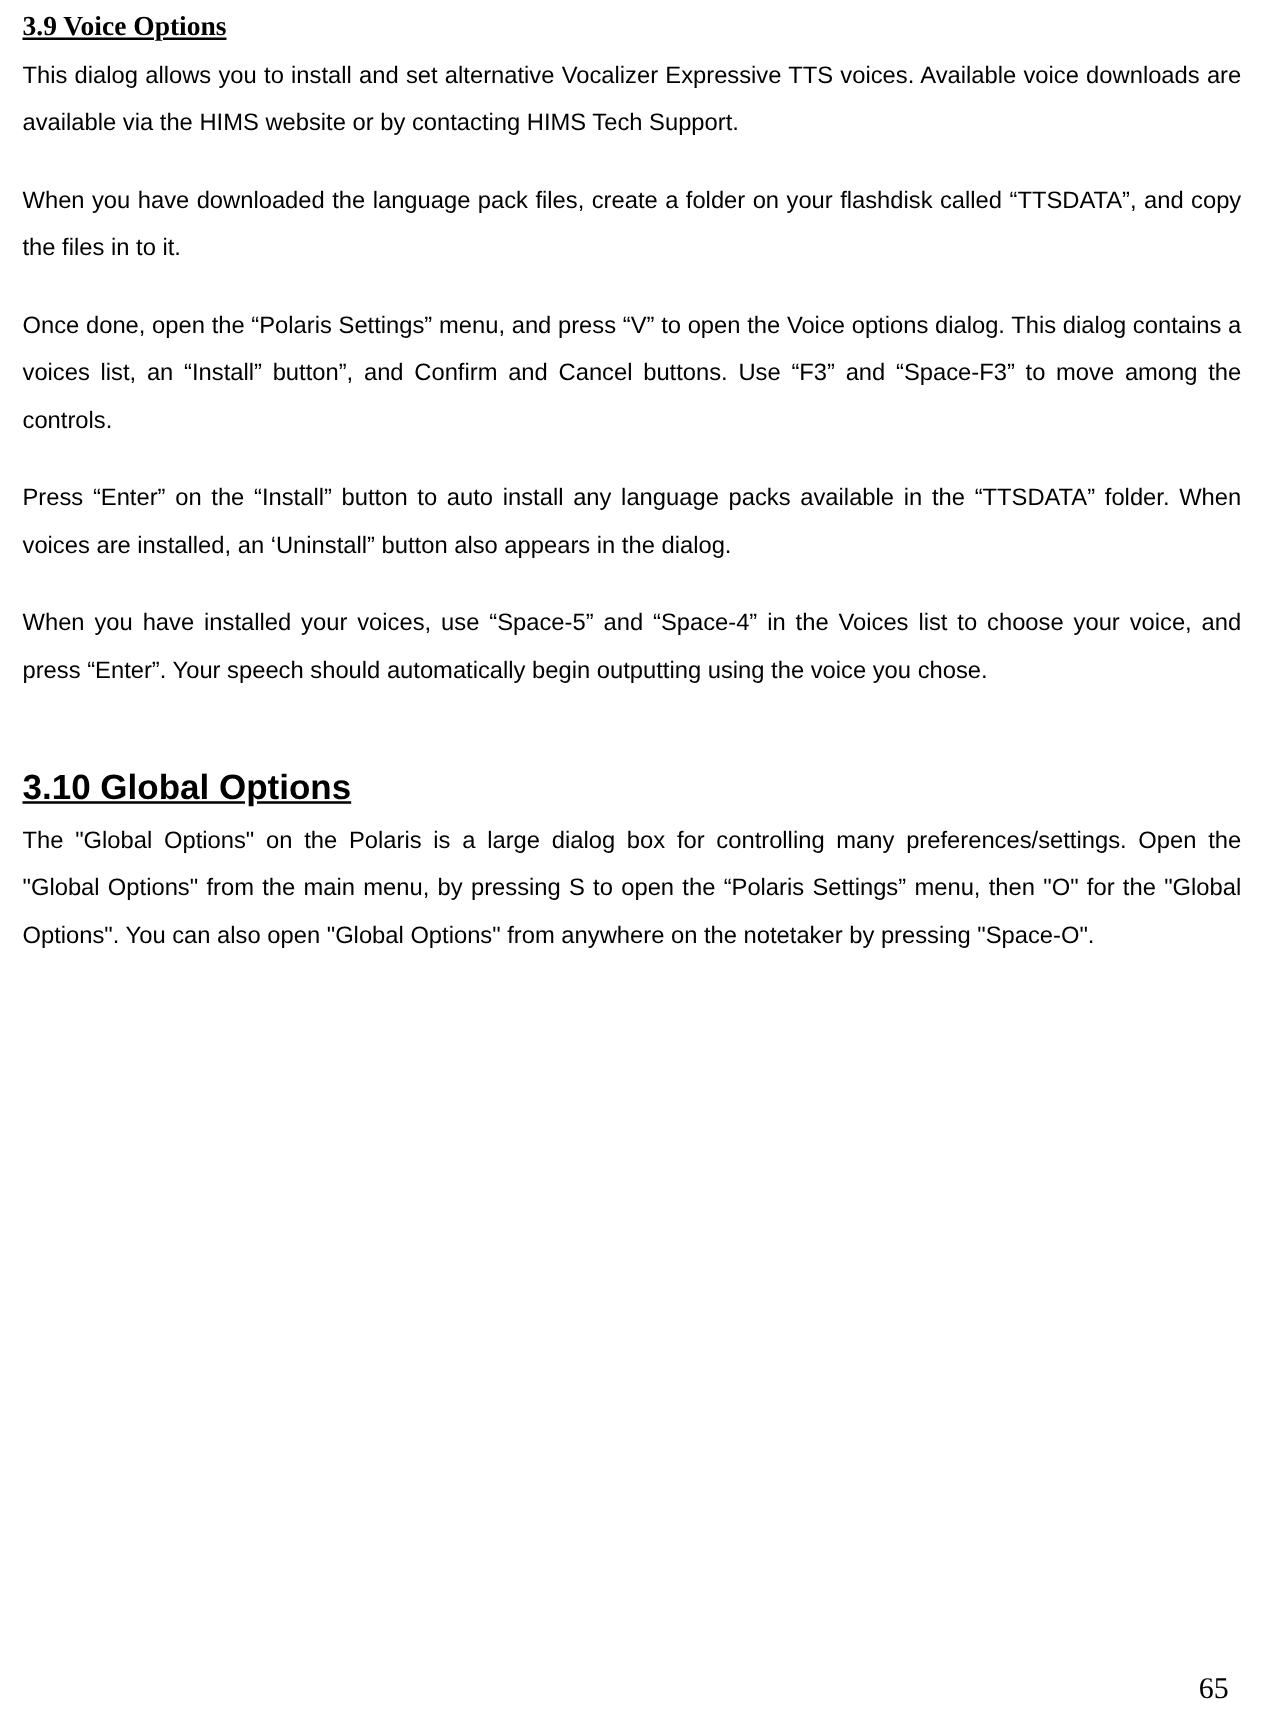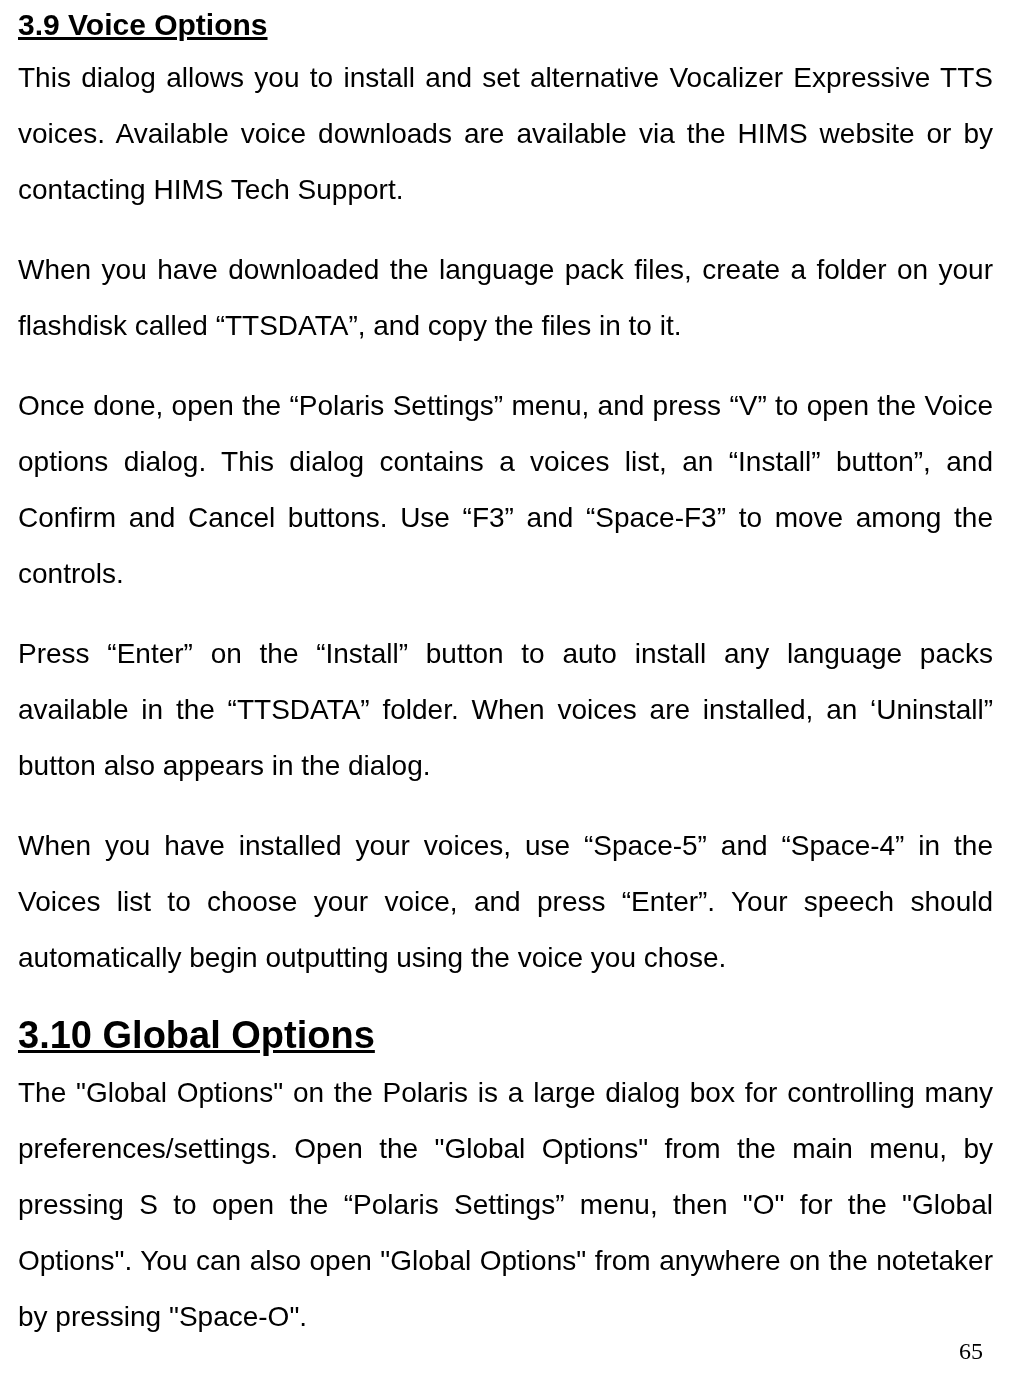--- a/index.html
+++ b/index.html
@@ -10,34 +10,35 @@
     body {
       font-family: Arial, Helvetica, sans-serif;
       background: #fff;
       color: #000;
       width: 1011px;
       height: 1379px;
       padding: 8px 18px 20px 18px;
       position: relative;
     }
     .heading {
-      font-size: 30px;
+      font-size: 22px;
       font-weight: bold;
       text-decoration: underline;
       margin-bottom: 8px;
+      font-family: Liberation Serif, serif;
     }
     .heading-2 {
-      font-size: 38px;
+      font-size: 28px;
       font-weight: bold;
       text-decoration: underline;
-      margin-top: 28px;
+      margin-top: 58px;
       margin-bottom: 8px;
     }
     .para {
-      font-size: 28px;
+      font-size: 19px;
       line-height: 2.0;
       text-align: justify;
       margin-bottom: 24px;
     }
     .page-num {
       position: absolute;
       bottom: 14px;
       right: 28px;
       font-family: "Times New Roman", serif;
       font-size: 24px;

